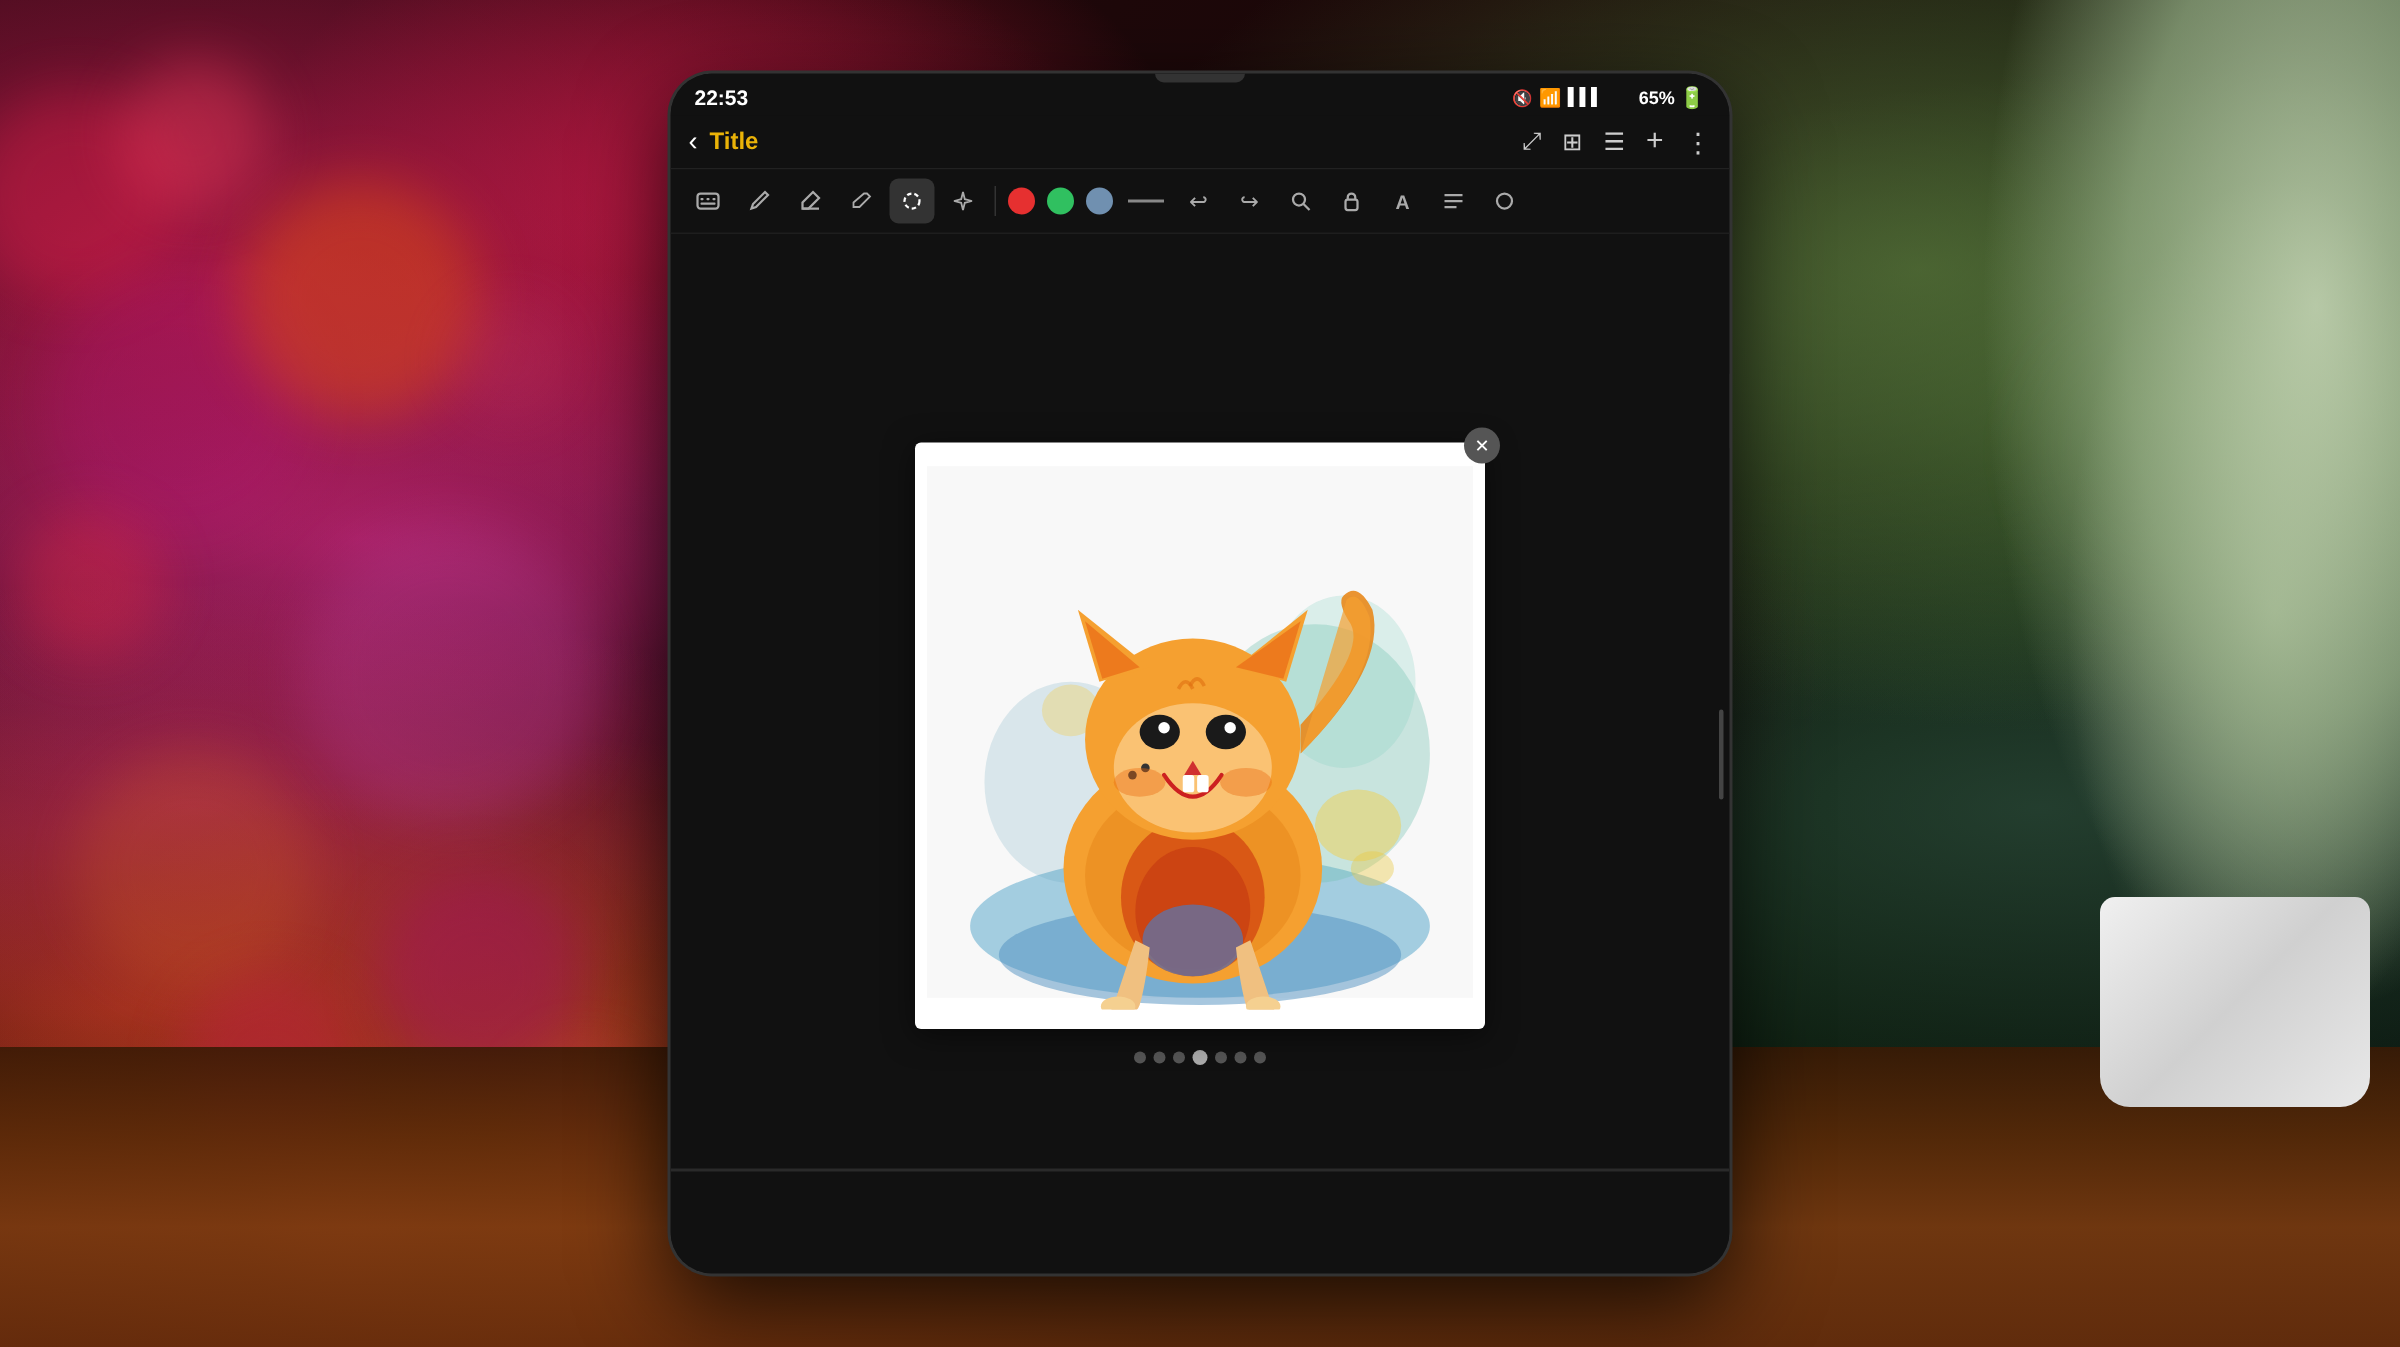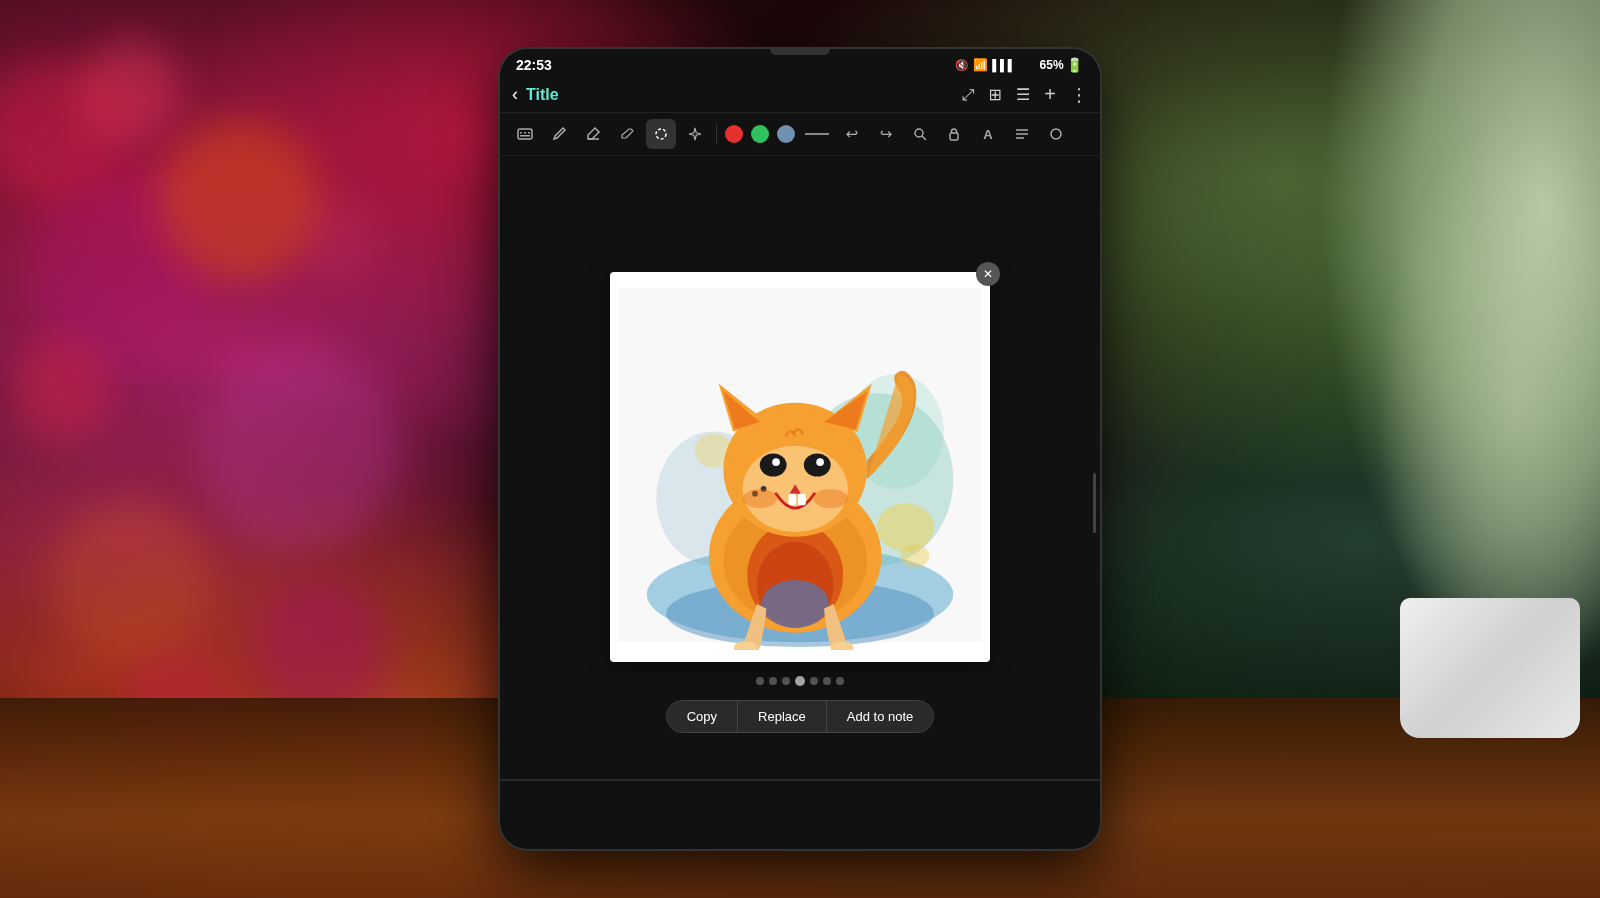--- a/index.html
+++ b/index.html
@@ -70,21 +70,21 @@
       background: linear-gradient(135deg, #f0f0f0 0%, #d0d0d0 50%, #e8e8e8 100%);
       border-radius: 10px 10px 20px 20px;
     }
 
     
     .device {
       position: absolute;
       left: 50%;
       top: 50%;
       transform: translate(-50%, -50%);
-      width: 600px;
+      width: 706px;
       height: 800px;
       background: #1a1a1a;
       border-radius: 28px;
       box-shadow: 0 0 0 2px #333, 0 20px 60px rgba(0,0,0,0.8), inset 0 0 0 1px #444;
       overflow: hidden;
       display: flex;
       flex-direction: column;
     }
 
     
@@ -158,21 +158,21 @@
       gap: 8px;
     }
 
     .back-btn {
       color: #fff;
       font-size: 18px;
       cursor: pointer;
     }
 
     .app-title {
-      color: #5eead4;
+      color: #eab308;
       font-size: 16px;
       font-weight: 600;
     }
 
     .header-right {
       display: flex;
       align-items: center;
       gap: 14px;
     }
 
@@ -566,25 +566,20 @@
       <div class="pagination-dots">
         <div class="dot"></div>
         <div class="dot"></div>
         <div class="dot"></div>
         <div class="dot active"></div>
         <div class="dot"></div>
         <div class="dot"></div>
         <div class="dot"></div>
       </div>
 
-      <div class="action-buttons">
-        <button class="action-btn">Copy</button>
-        <button class="action-btn">Replace</button>
-        <button class="action-btn">Add to note</button>
-      </div>
 
       <div class="scrollbar"></div>
     </div>
 
     <div class="fold-line"></div>
 
   </div>
 </div>
 
 </body></html>

